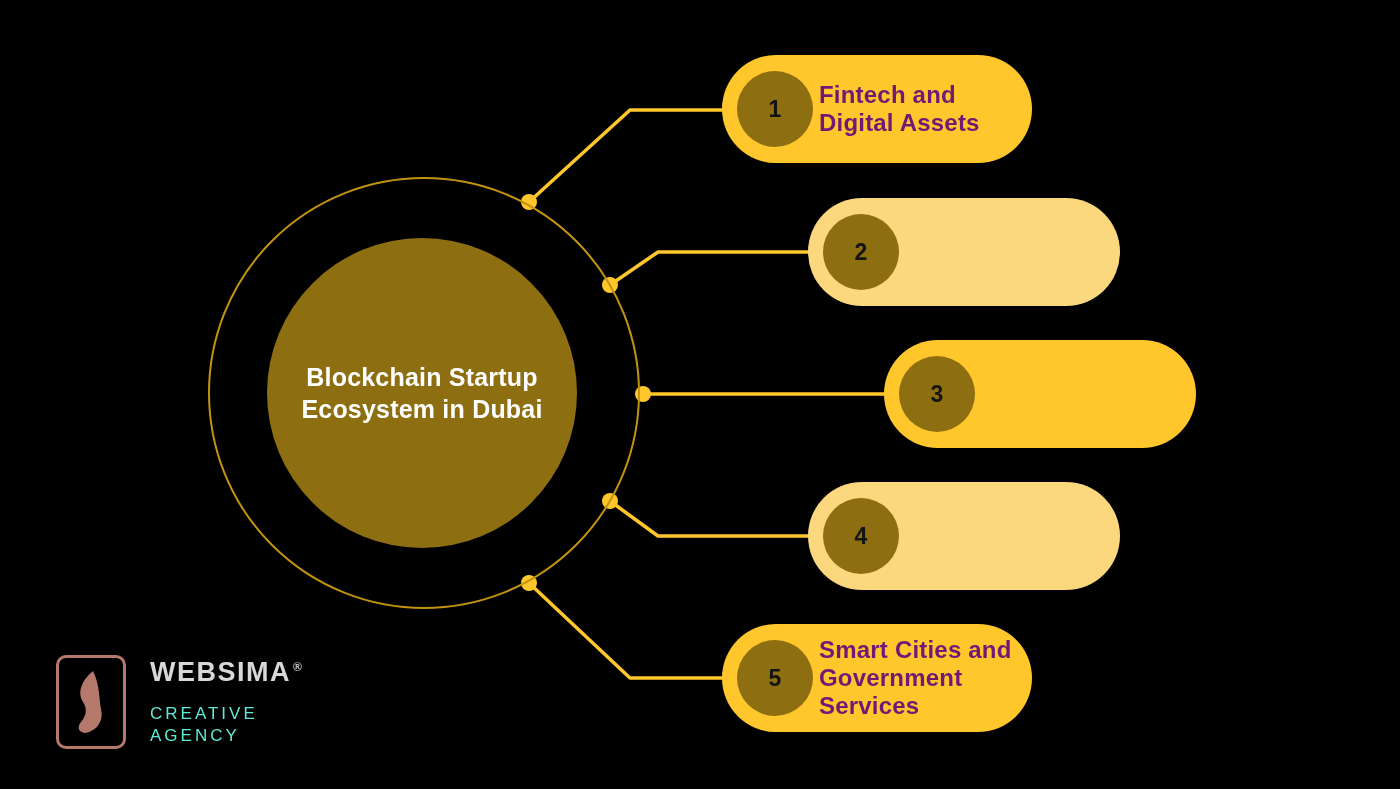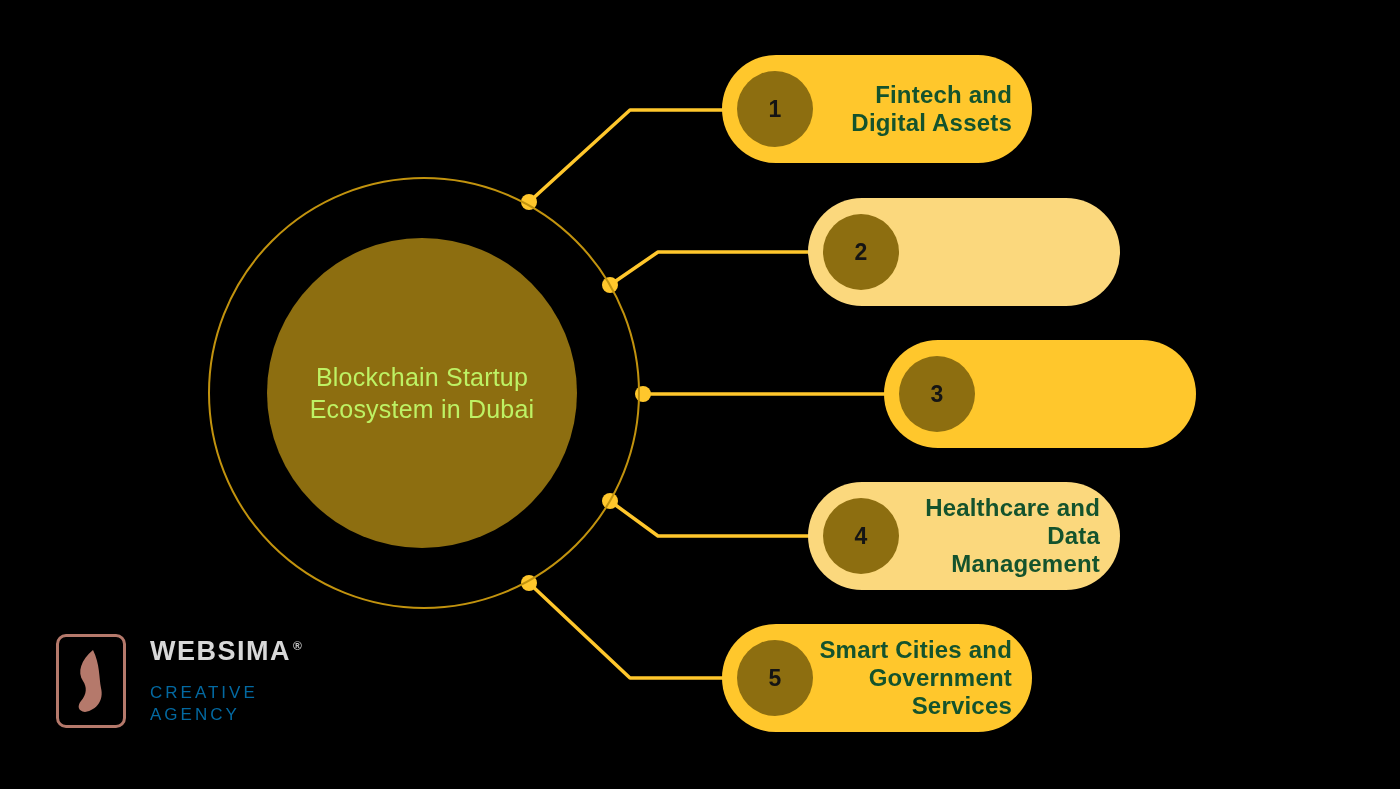--- a/index.html
+++ b/index.html
@@ -33,22 +33,22 @@
     position: absolute;
     left: 267px; top: 238px;
     width: 310px; height: 310px;
     border-radius: 50%;
     background: var(--olive, #8D6E10);
     display: flex; align-items: center; justify-content: center;
     text-align: center;
   }
   .center-title {
     font-size: 25px;
-    font-weight: normal;
-    color: #bef264;
+    font-weight: bold;
+    color: #ffffff;
     line-height: 1.3;
     white-space: pre-line;
     letter-spacing: 0.2px;
   }
 
   
   .pill {
     position: absolute;
     height: 108px;
     border-radius: 54px;
@@ -61,41 +61,41 @@
   .num {
     width: 76px; height: 76px;
     border-radius: 50%;
     background: var(--olive, #8D6E10);
     display: flex; align-items: center; justify-content: center;
     font-size: 23px; font-weight: bold; color: #141414;
     flex-shrink: 0;
   }
   .pill .label {
     flex: 1;
-    text-align: right;
+    text-align: left;
     font-size: 24px;
     font-weight: bold;
-    color: #14532d;
+    color: #701a75;
     line-height: 1.18;
     white-space: pre-line;
     padding: 0 20px 0 6px;
     letter-spacing: 0.2px;
   }
 
   
   .pill-1 { left: 722px; top: 55px;  width: 310px; }
   .pill-2 { left: 808px; top: 198px; width: 312px; }
   .pill-3 { left: 884px; top: 340px; width: 312px; }
   .pill-4 { left: 808px; top: 482px; width: 312px; }
   .pill-5 { left: 722px; top: 624px; width: 310px; }
 
   
   .logo {
     position: absolute;
-    left: 56px; top: 634px;
+    left: 56px; top: 655px;
     display: flex;
     align-items: center;
     gap: 24px;
   }
   .logo-frame {
     width: 70px; height: 94px;
     border: 3px solid var(--logo_rose, #B5796B);
     border-radius: 10px;
     display: flex; align-items: center; justify-content: center;
   }
@@ -105,21 +105,21 @@
     font-weight: bold;
     letter-spacing: 1.5px;
   }
   .logo-text .reg {
     font-size: 12px;
     vertical-align: super;
     color: #c9c9c9;
     margin-left: 2px;
   }
   .logo-text .tagline {
-    color: #0369a1;
+    color: #5eead4;
     font-size: 17px;
     letter-spacing: 3px;
     line-height: 1.3;
     margin-top: 15px;
     white-space: pre-line;
   }
 </style>
 </head>
 <body>
 
@@ -154,23 +154,20 @@
   <div class="pill light pill-2">
     <div class="num">2</div>
   </div>
 
   <div class="pill bright pill-3">
     <div class="num">3</div>
   </div>
 
   <div class="pill light pill-4">
     <div class="num">4</div>
-    <div class="label">Healthcare and
-Data
-Management</div>
   </div>
 
   <div class="pill bright pill-5">
     <div class="num">5</div>
     <div class="label">Smart Cities and
 Government
 Services</div>
   </div>
 
   <div class="logo">

